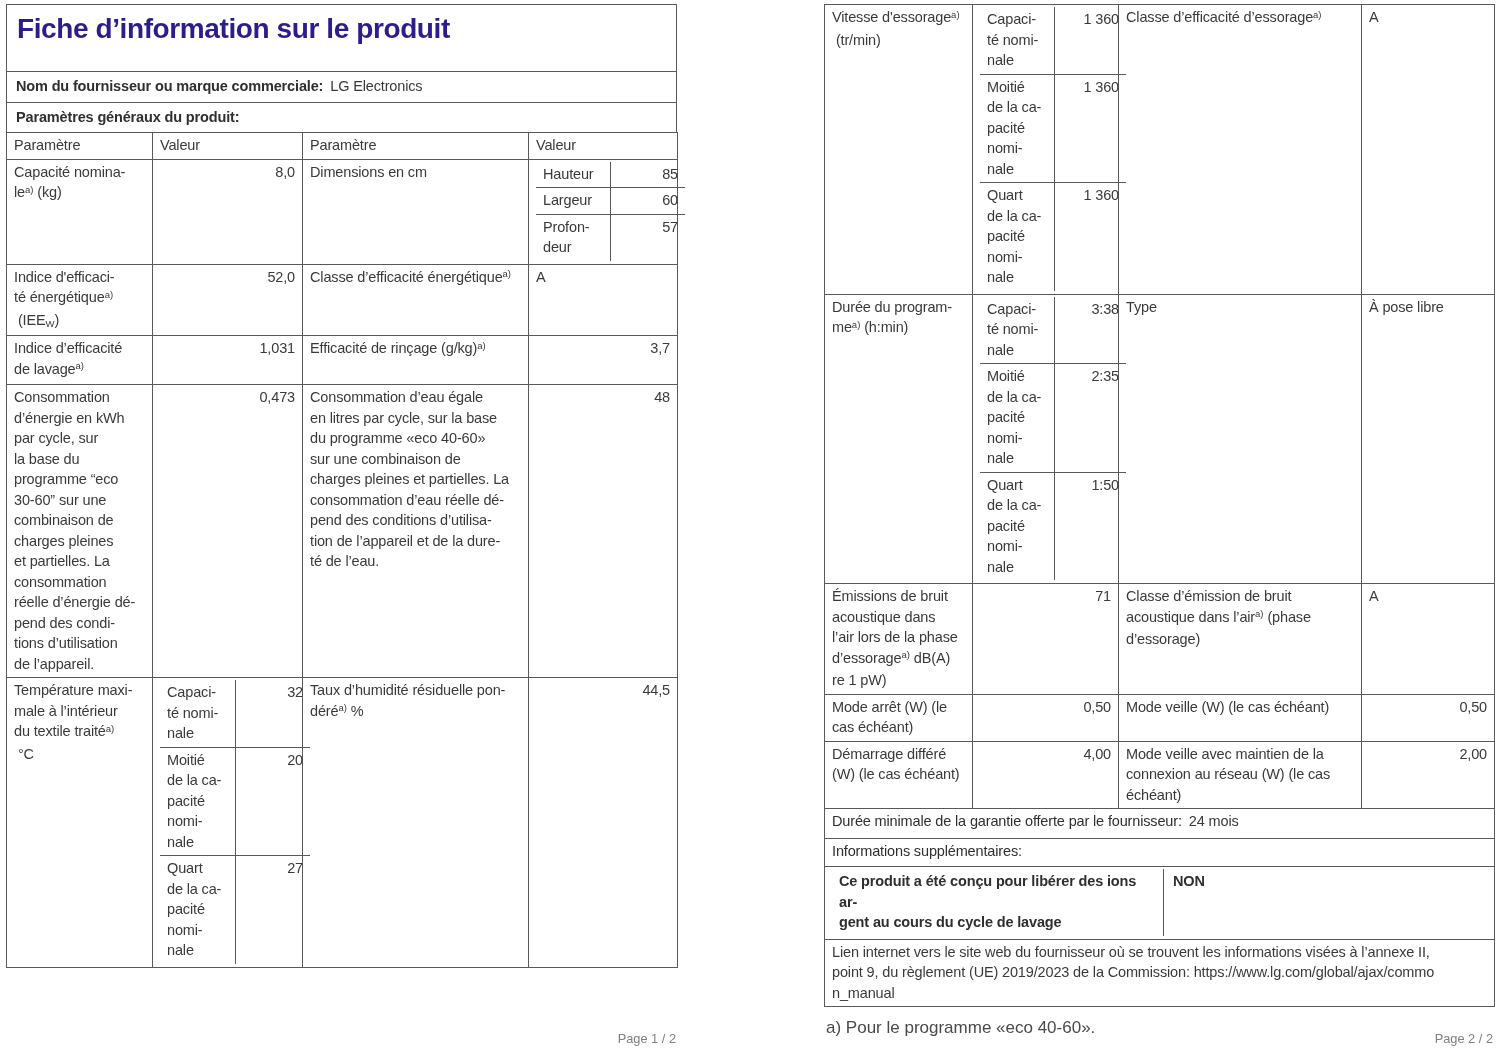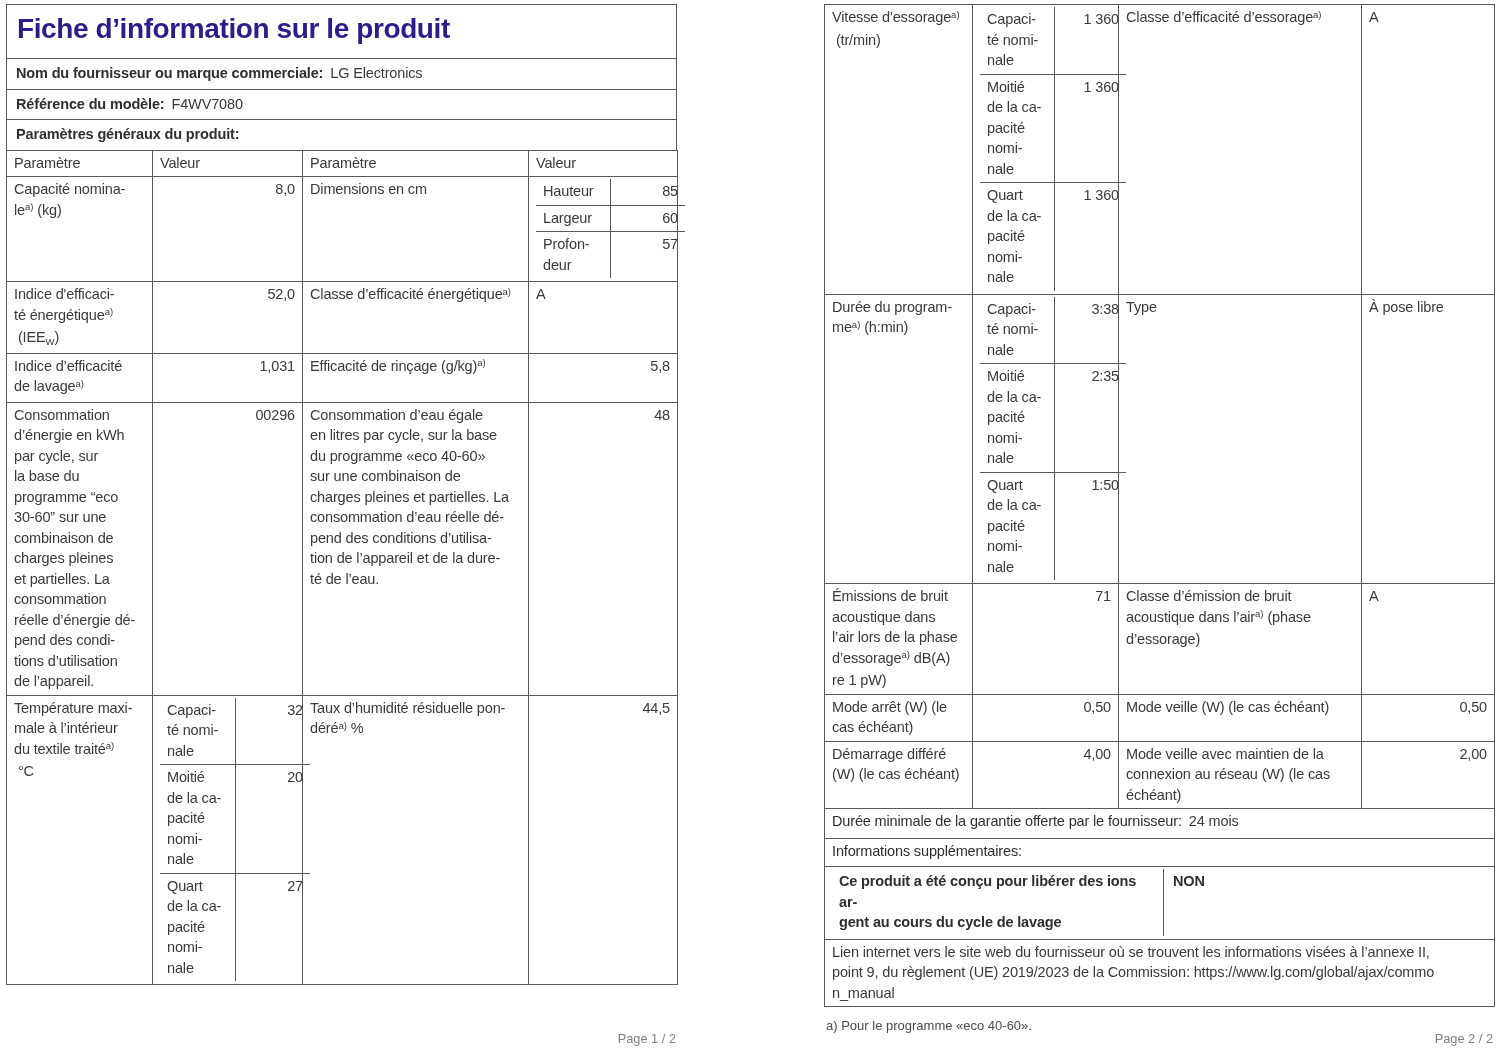--- a/index.html
+++ b/index.html
@@ -13,21 +13,21 @@
   }
   .page { position: absolute; top: 4px; height: 1042px; }
   #page1 { left: 6px;  width: 671px; }
   #page2 { left: 824px; width: 670px; }
 
   
   .head-sheet { border: 1px solid #595959; border-bottom: none; width: 671px; }
   .title-block { padding: 5px 10px 8px 10px; }
   .doc-title {
     font-size: 28px; font-weight: bold; color: #2b1d8c;
-    line-height: 37px; letter-spacing: -0.4px; margin-bottom: 3px;
+    line-height: 37px; letter-spacing: -0.4px; margin-bottom: 16px;
   }
   .reg-text { line-height: 20.5px; white-space: pre-line; }
   .kv-row { border-top: 1px solid #595959; padding: 4px 9px 5px 9px; line-height: 20.5px; }
   .kv-label { font-weight: bold; color: #2f2f2f; }
   .kv-value { margin-left: 7px; white-space: pre-line; }
 
   
   table.ptable { border-collapse: collapse; table-layout: fixed; }
   #page1 table.ptable { width: 671px; }
   #page2 table.ptable { width: 670px; border-top: 1px solid #595959; }
@@ -51,34 +51,33 @@
   table.sub tr:last-child  > td { border-bottom: none; }
   table.sub td:first-child { border-left: none; }
   table.sub td:last-child  { border-right: none; }
 
   
   .ions-wrap { display: flex; min-height: 44px; }
   .ions-label { width: 332px; border-right: 1px solid #595959; padding: 2px 7px 3px 7px;
                 font-weight: bold; color: #2f2f2f; white-space: pre-line; line-height: 20.5px; }
   .ions-value { flex: 1; padding: 2px 9px; font-weight: bold; color: #2f2f2f; line-height: 20.5px; }
 
-  .footnote { margin-top: 11px; padding-left: 2px; font-size: 13px; color: #4a4a4a; letter-spacing: 0; }
+  .footnote { margin-top: 11px; padding-left: 2px; font-size: 17px; color: #4a4a4a; letter-spacing: 0; }
   .page-num { position: absolute; top: 1027px; right: 1px; font-size: 12.8px; color: #7f7f7f; letter-spacing: 0; }
 </style>
 </head>
 <body>
 
 <div class="page" id="page1">
 
   <div class="head-sheet">
     <div class="title-block">
       <div class="doc-title">Fiche d’information sur le produit</div>
     </div>
     <div class="kv-row"><span class="kv-label">Nom du fournisseur ou marque commerciale:</span><span class="kv-value">LG Electronics</span></div>
-    <div class="kv-row"><span class="kv-label">Référence du modèle:</span><span class="kv-value">F4WV7080</span></div>
     <div class="kv-row"><span class="kv-label">Paramètres généraux du produit:</span></div>
   </div>
 
   <table class="ptable">
     <colgroup>
         <col style="width:146px">
         <col style="width:150px">
         <col style="width:226px">
         <col style="width:149px">
       </colgroup>
@@ -124,38 +123,38 @@
 &nbsp;(IEE</span><sub class="w">W</sub><span>)</span></td>
       <td class="num">52,0</td>
       <td><span>Classe d’efficacité énergétique</span><sup>a)</sup></td>
       <td>A</td>
     </tr>
     <tr>
       <td style="height:43px"><span class="pre">Indice d’efficacité
 de lavage</span><sup>a)</sup></td>
       <td class="num">1,031</td>
       <td><span>Efficacité de rinçage (g/kg)</span><sup>a)</sup></td>
-      <td class="num">5,8</td>
+      <td class="num">3,7</td>
     </tr>
     <tr>
       <td style="height:284px" class="pre">Consommation
 d’énergie en kWh
 par cycle, sur
 la base du
 programme “eco
 30-60” sur une
 combinaison de
 charges pleines
 et partielles. La
 consommation
 réelle d’énergie dé-
 pend des condi-
 tions d’utilisation
 de l’appareil.</td>
-      <td class="num">00296</td>
+      <td class="num">0,473</td>
       <td class="pre">Consommation d’eau égale
 en litres par cycle, sur la base
 du programme «eco 40-60»
 sur une combinaison de
 charges pleines et partielles. La
 consommation d’eau réelle dé-
 pend des conditions d’utilisa-
 tion de l’appareil et de la dure-
 té de l’eau.</td>
       <td class="num">48</td>

